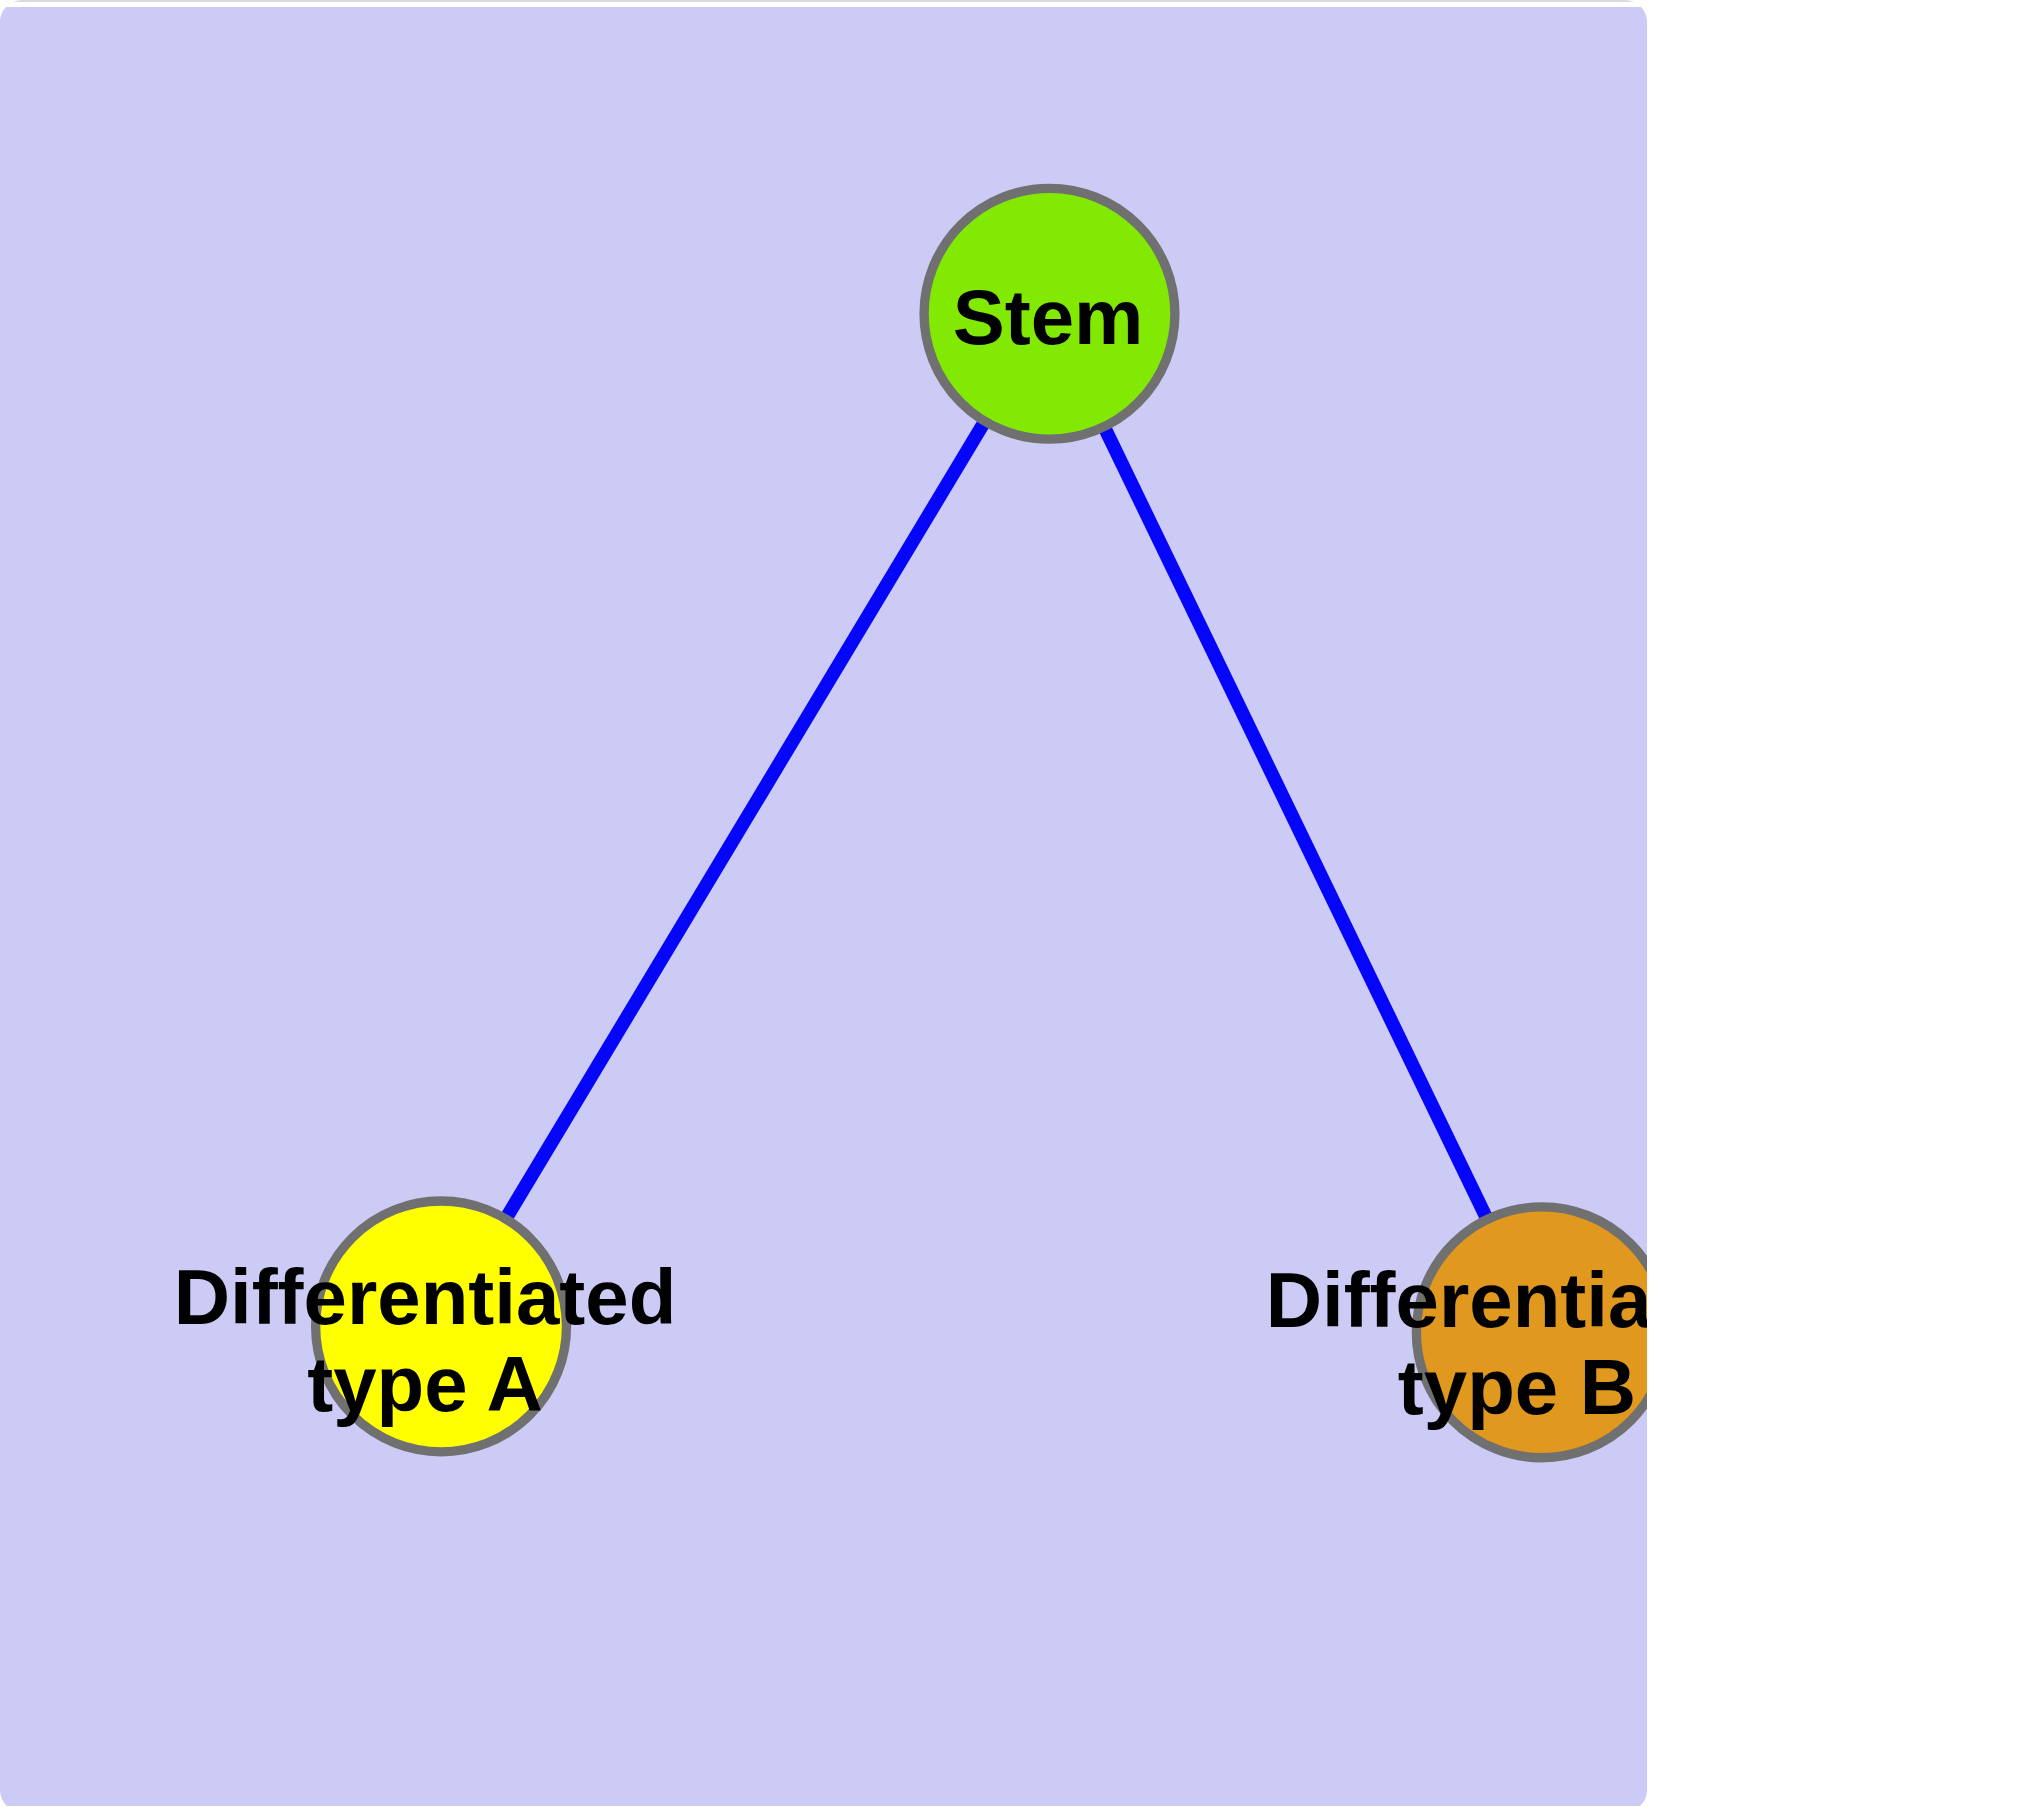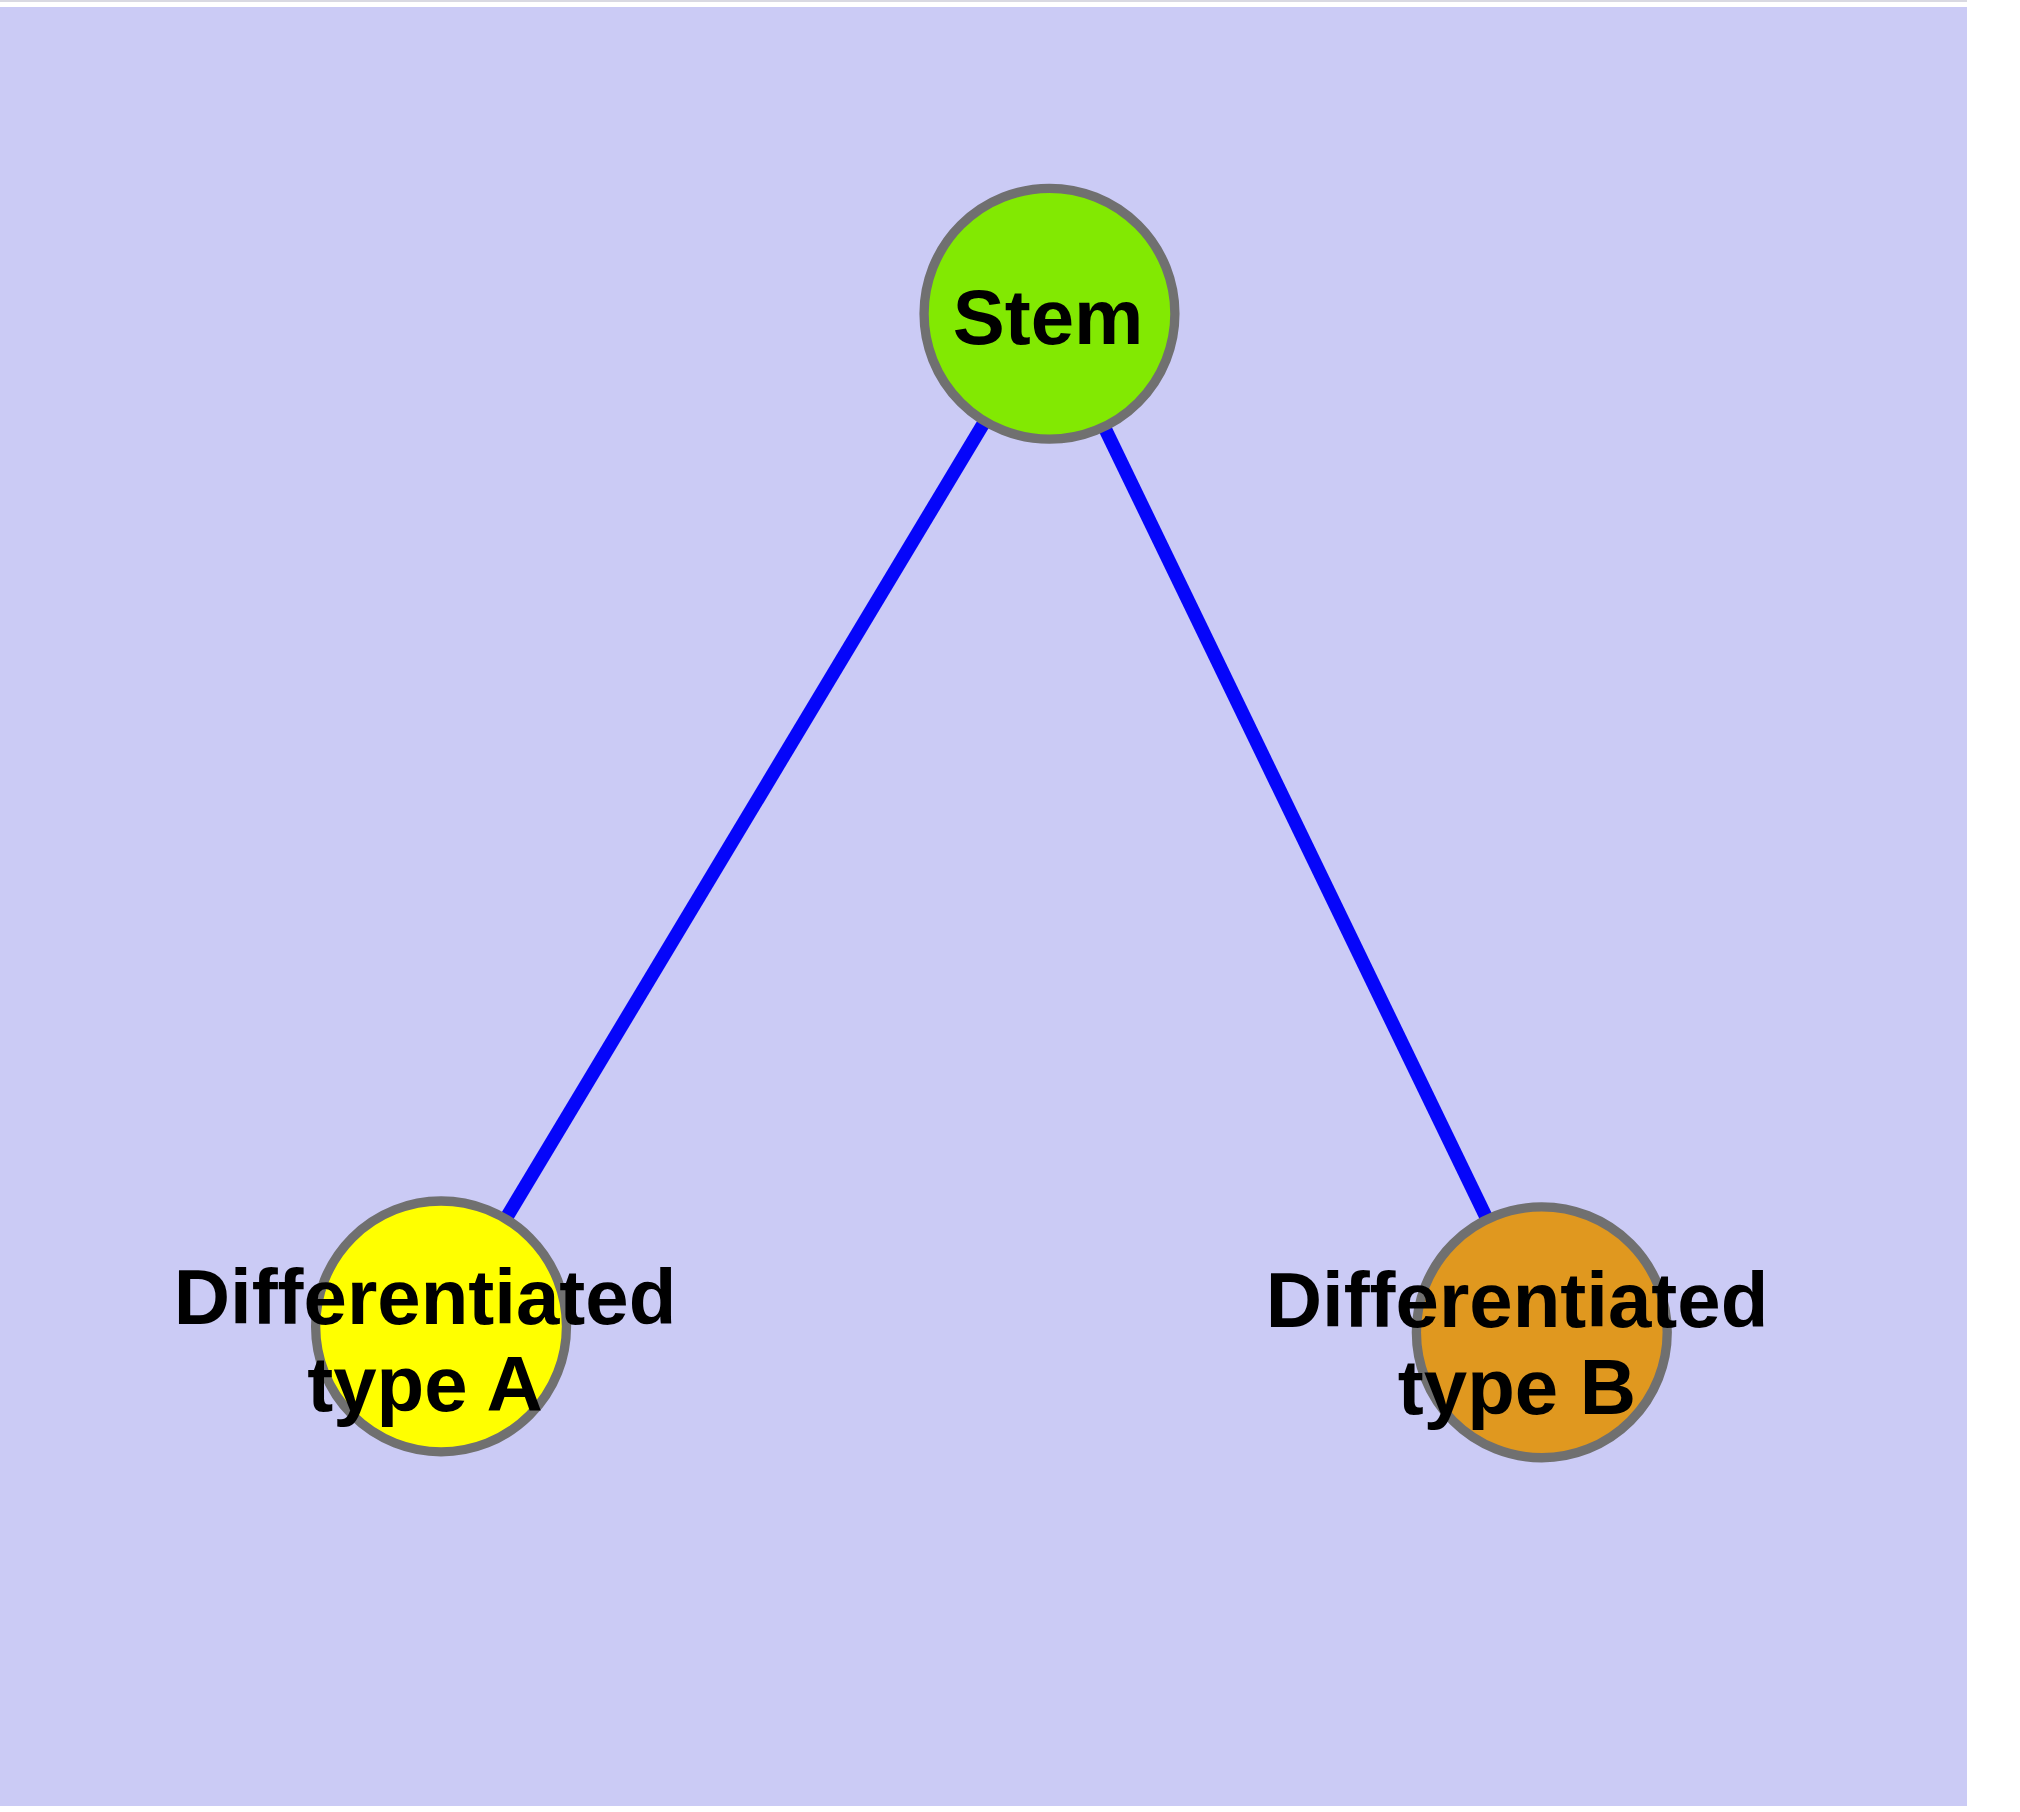--- a/index.html
+++ b/index.html
@@ -1,25 +1,26 @@
 <!DOCTYPE html>
 <html style="font-size:13.6px"><head>
 <meta charset="utf-8">
 <style>
   html, body {
     margin: 0;
     padding: 0;
   }
   .page {
     position: relative;
-    width: 1967px;
+    width: 1647px;
     height: 1812px;
     background: #ffffff;
     overflow: hidden;
     font-family: "Liberation Sans", sans-serif;
+    border-radius: 22px;
   }
   .top-hairline {
     position: absolute;
     top: 0; left: 0; right: 0;
     height: 1.7px;
     background: #d9d9e2;
   }
   .canvas {
     position: absolute;
     left: 0;

